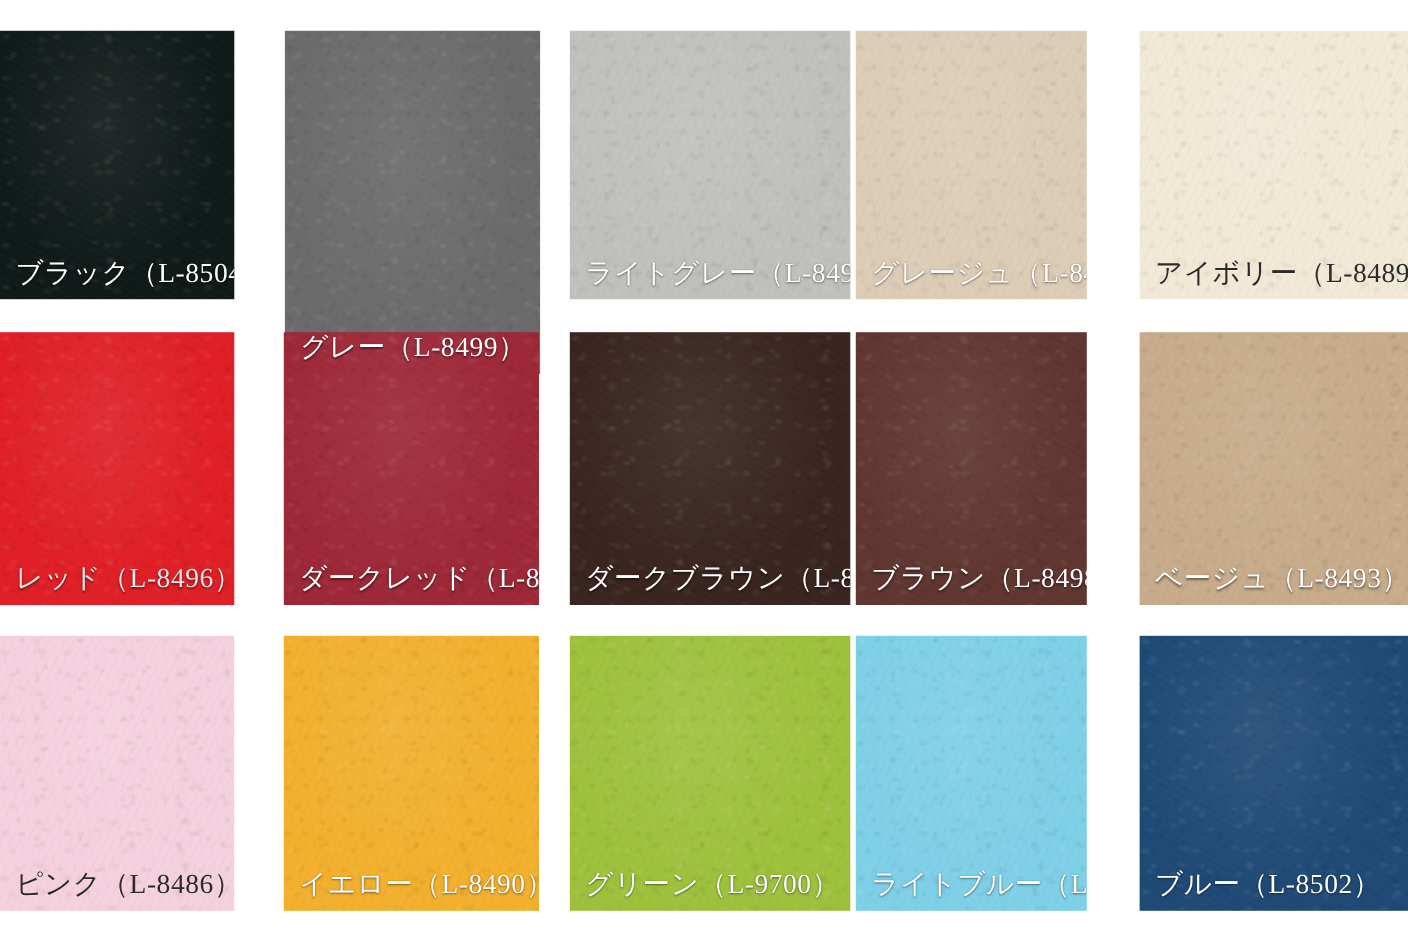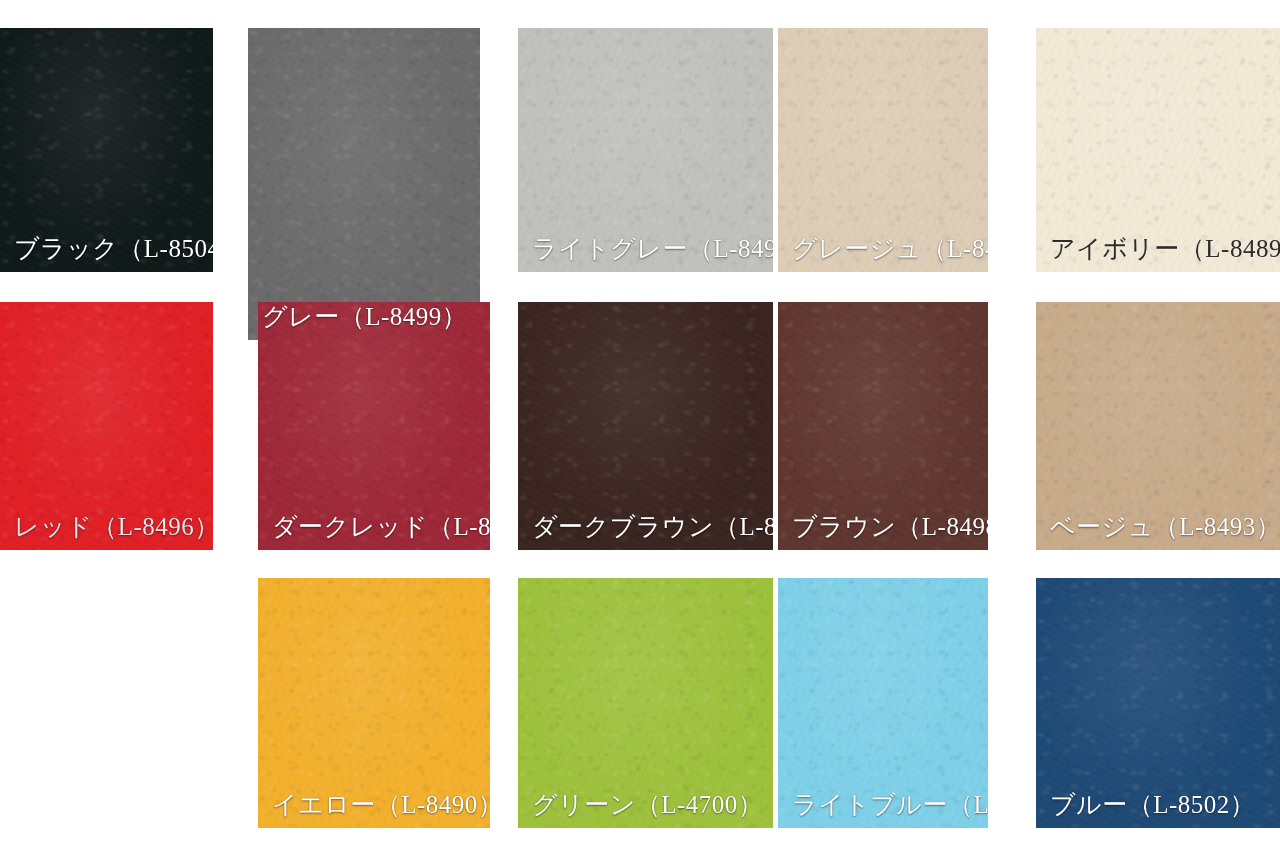--- a/index.html
+++ b/index.html
@@ -95,21 +95,21 @@
 </head>
 <body>
 
 <div id="swatch-grid" style="background: rgb(255, 255, 255);">
     <div class="swatch" style="left: 0px; top: 28px; width: 213px; height: 244px; background: rgb(16, 26, 24);">
       <div class="grain"></div>
       <div class="grain2"></div>
       <div class="vignette"></div>
       <div class="swatch-label light" style="color: rgb(255, 255, 255);">ブラック（L-8504）</div>
     </div>
-    <div class="swatch" style="left: 248px; top: 28px; width: 232px; height: 312px; background: rgb(107, 107, 107); text-align: right;">
+    <div class="swatch" style="left: 259px; top: 28px; width: 232px; height: 312px; background: rgb(107, 107, 107); text-align: right;">
       <div class="grain"></div>
       <div class="grain2"></div>
       <div class="vignette"></div>
       <div class="swatch-label light" style="color: rgb(255, 255, 255);">グレー（L-8499）</div>
     </div>
     <div class="swatch" style="left: 518px; top: 28px; width: 255px; height: 244px; background: rgb(192, 192, 189);">
       <div class="grain"></div>
       <div class="grain2"></div>
       <div class="vignette"></div>
       <div class="swatch-label light" style="color: rgb(255, 255, 255);">ライトグレー（L-8494）</div>
@@ -149,31 +149,37 @@
       <div class="grain2"></div>
       <div class="vignette"></div>
       <div class="swatch-label light" style="color: rgb(255, 255, 255);">ブラウン（L-8498）</div>
     </div>
     <div class="swatch" style="left: 1036px; top: 302px; width: 244px; height: 248px; background: rgb(199, 171, 138);">
       <div class="grain"></div>
       <div class="grain2"></div>
       <div class="vignette"></div>
       <div class="swatch-label light" style="color: rgb(255, 255, 255); text-align: right;">ベージュ（L-8493）</div>
     </div>
+    <div class="swatch" style="left: 0px; top: 578px; width: 213px; height: 250px; background: rgb(245, 208, 222);">
+      <div class="grain"></div>
+      <div class="grain2"></div>
+      <div class="vignette"></div>
+      <div class="swatch-label dark" style="color: rgb(43, 43, 43);">ピンク（L-8486）</div>
+    </div>
     <div class="swatch" style="left: 258px; top: 578px; width: 232px; height: 250px; background: rgb(242, 176, 44);">
       <div class="grain"></div>
       <div class="grain2"></div>
       <div class="vignette"></div>
       <div class="swatch-label light" style="color: rgb(255, 255, 255);">イエロー（L-8490）</div>
     </div>
     <div class="swatch" style="left: 518px; top: 578px; width: 255px; height: 250px; background: rgb(158, 193, 60);">
       <div class="grain"></div>
       <div class="grain2"></div>
       <div class="vignette"></div>
-      <div class="swatch-label light" style="color: rgb(255, 255, 255);">グリーン（L-4700）</div>
+      <div class="swatch-label light" style="color: rgb(255, 255, 255);">グリーン（L-9700）</div>
     </div>
     <div class="swatch" style="left: 778px; top: 578px; width: 210px; height: 250px; background: rgb(126, 208, 232);">
       <div class="grain"></div>
       <div class="grain2"></div>
       <div class="vignette"></div>
       <div class="swatch-label light" style="color: rgb(255, 255, 255);">ライトブルー（L-8487）</div>
     </div>
     <div class="swatch" style="left: 1036px; top: 578px; width: 244px; height: 250px; background: rgb(31, 74, 118); padding-left: 15px;">
       <div class="grain"></div>
       <div class="grain2"></div>

